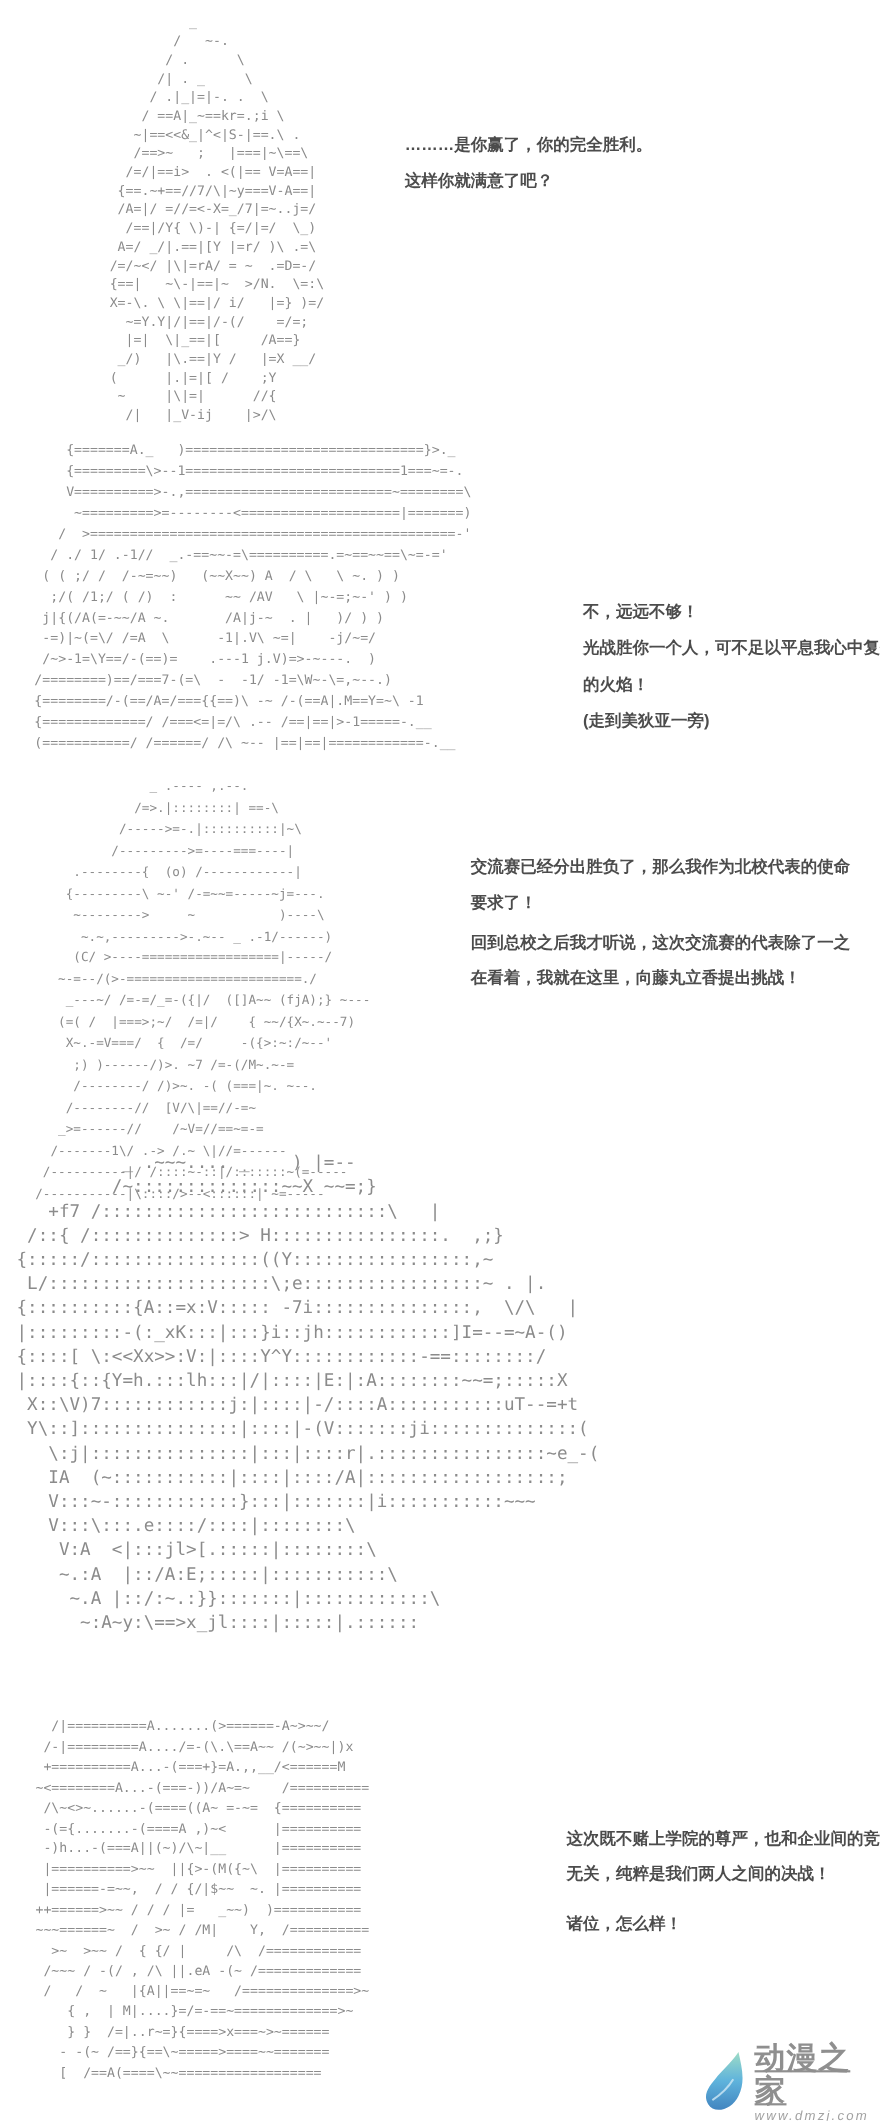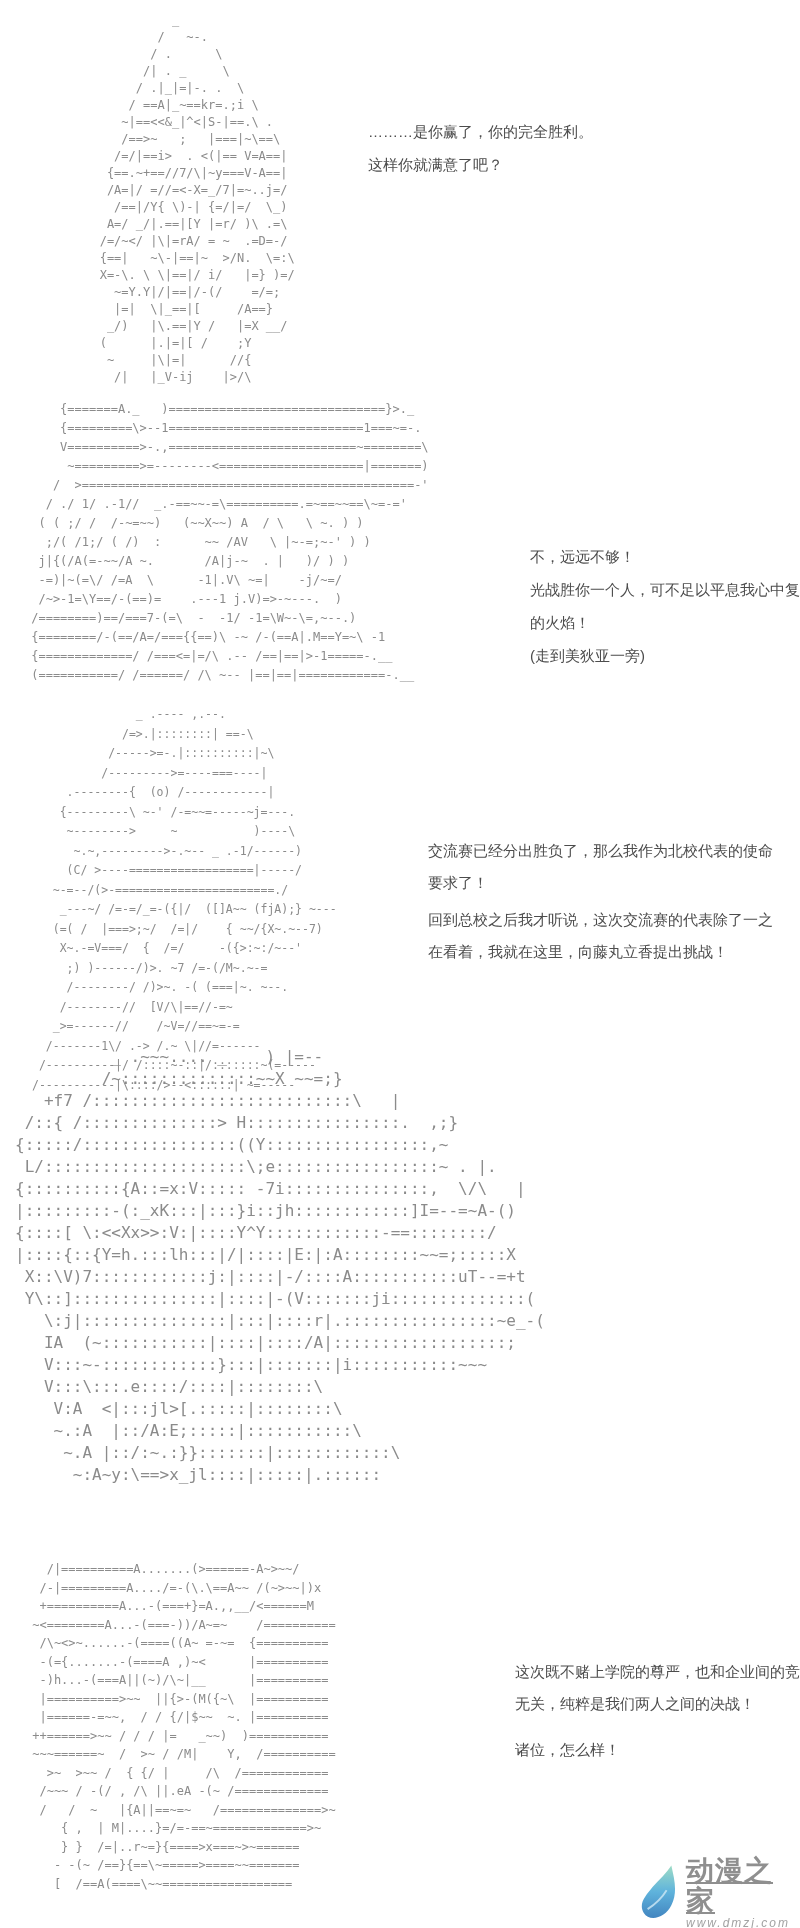--- a/index.html
+++ b/index.html
@@ -15,25 +15,25 @@
     font-family:"DejaVu Sans Mono", monospace;
     color:#8b8b8b;
   }
   #aa1 { left:78px;  top:12px;   font-size:12px;   line-height:17px; }
   #aa2 { left:24px;  top:400px;  font-size:12px;   line-height:19px; }
   #aa3 { left:32px;  top:705px;  font-size:11.5px; line-height:19.5px; }
   #aa4 { left:15px;  top:1046px; font-size:16px;   line-height:22px; }
   #aa5 { left:25px;  top:1560px; font-size:12px;   line-height:18.5px; }
 
   
-  .dlg { position:absolute; color:#4c4c4c; font-size:15px; }
+  .dlg { position:absolute; color:#4c4c4c; font-size:15px;font-weight:bold; }
   .dlg .line { line-height:33px; white-space:nowrap; }
   #dlg1 { left:368px; top:115px; }
   #dlg2 { left:530px; top:540px; }
-  #dlg3 { left:428px; top:835px; }
+  #dlg3 { left:428px; top:773px; }
   #dlg3 .line { line-height:32px; }
   #dlg3 .para-gap { margin-top:5px; }
   #dlg4 { left:490px; top:1204px; }
   #dlg4 .line2 { margin-top:39px; margin-left:10px; }
   #dlg5 { left:515px; top:1656px; }
   #dlg5 .line { line-height:32px; }
   #dlg5 .para-gap { margin-top:14px; }
 
   
   .watermark { position:absolute; left:640px; top:1856px; display:flex; align-items:center; gap:8px; }

